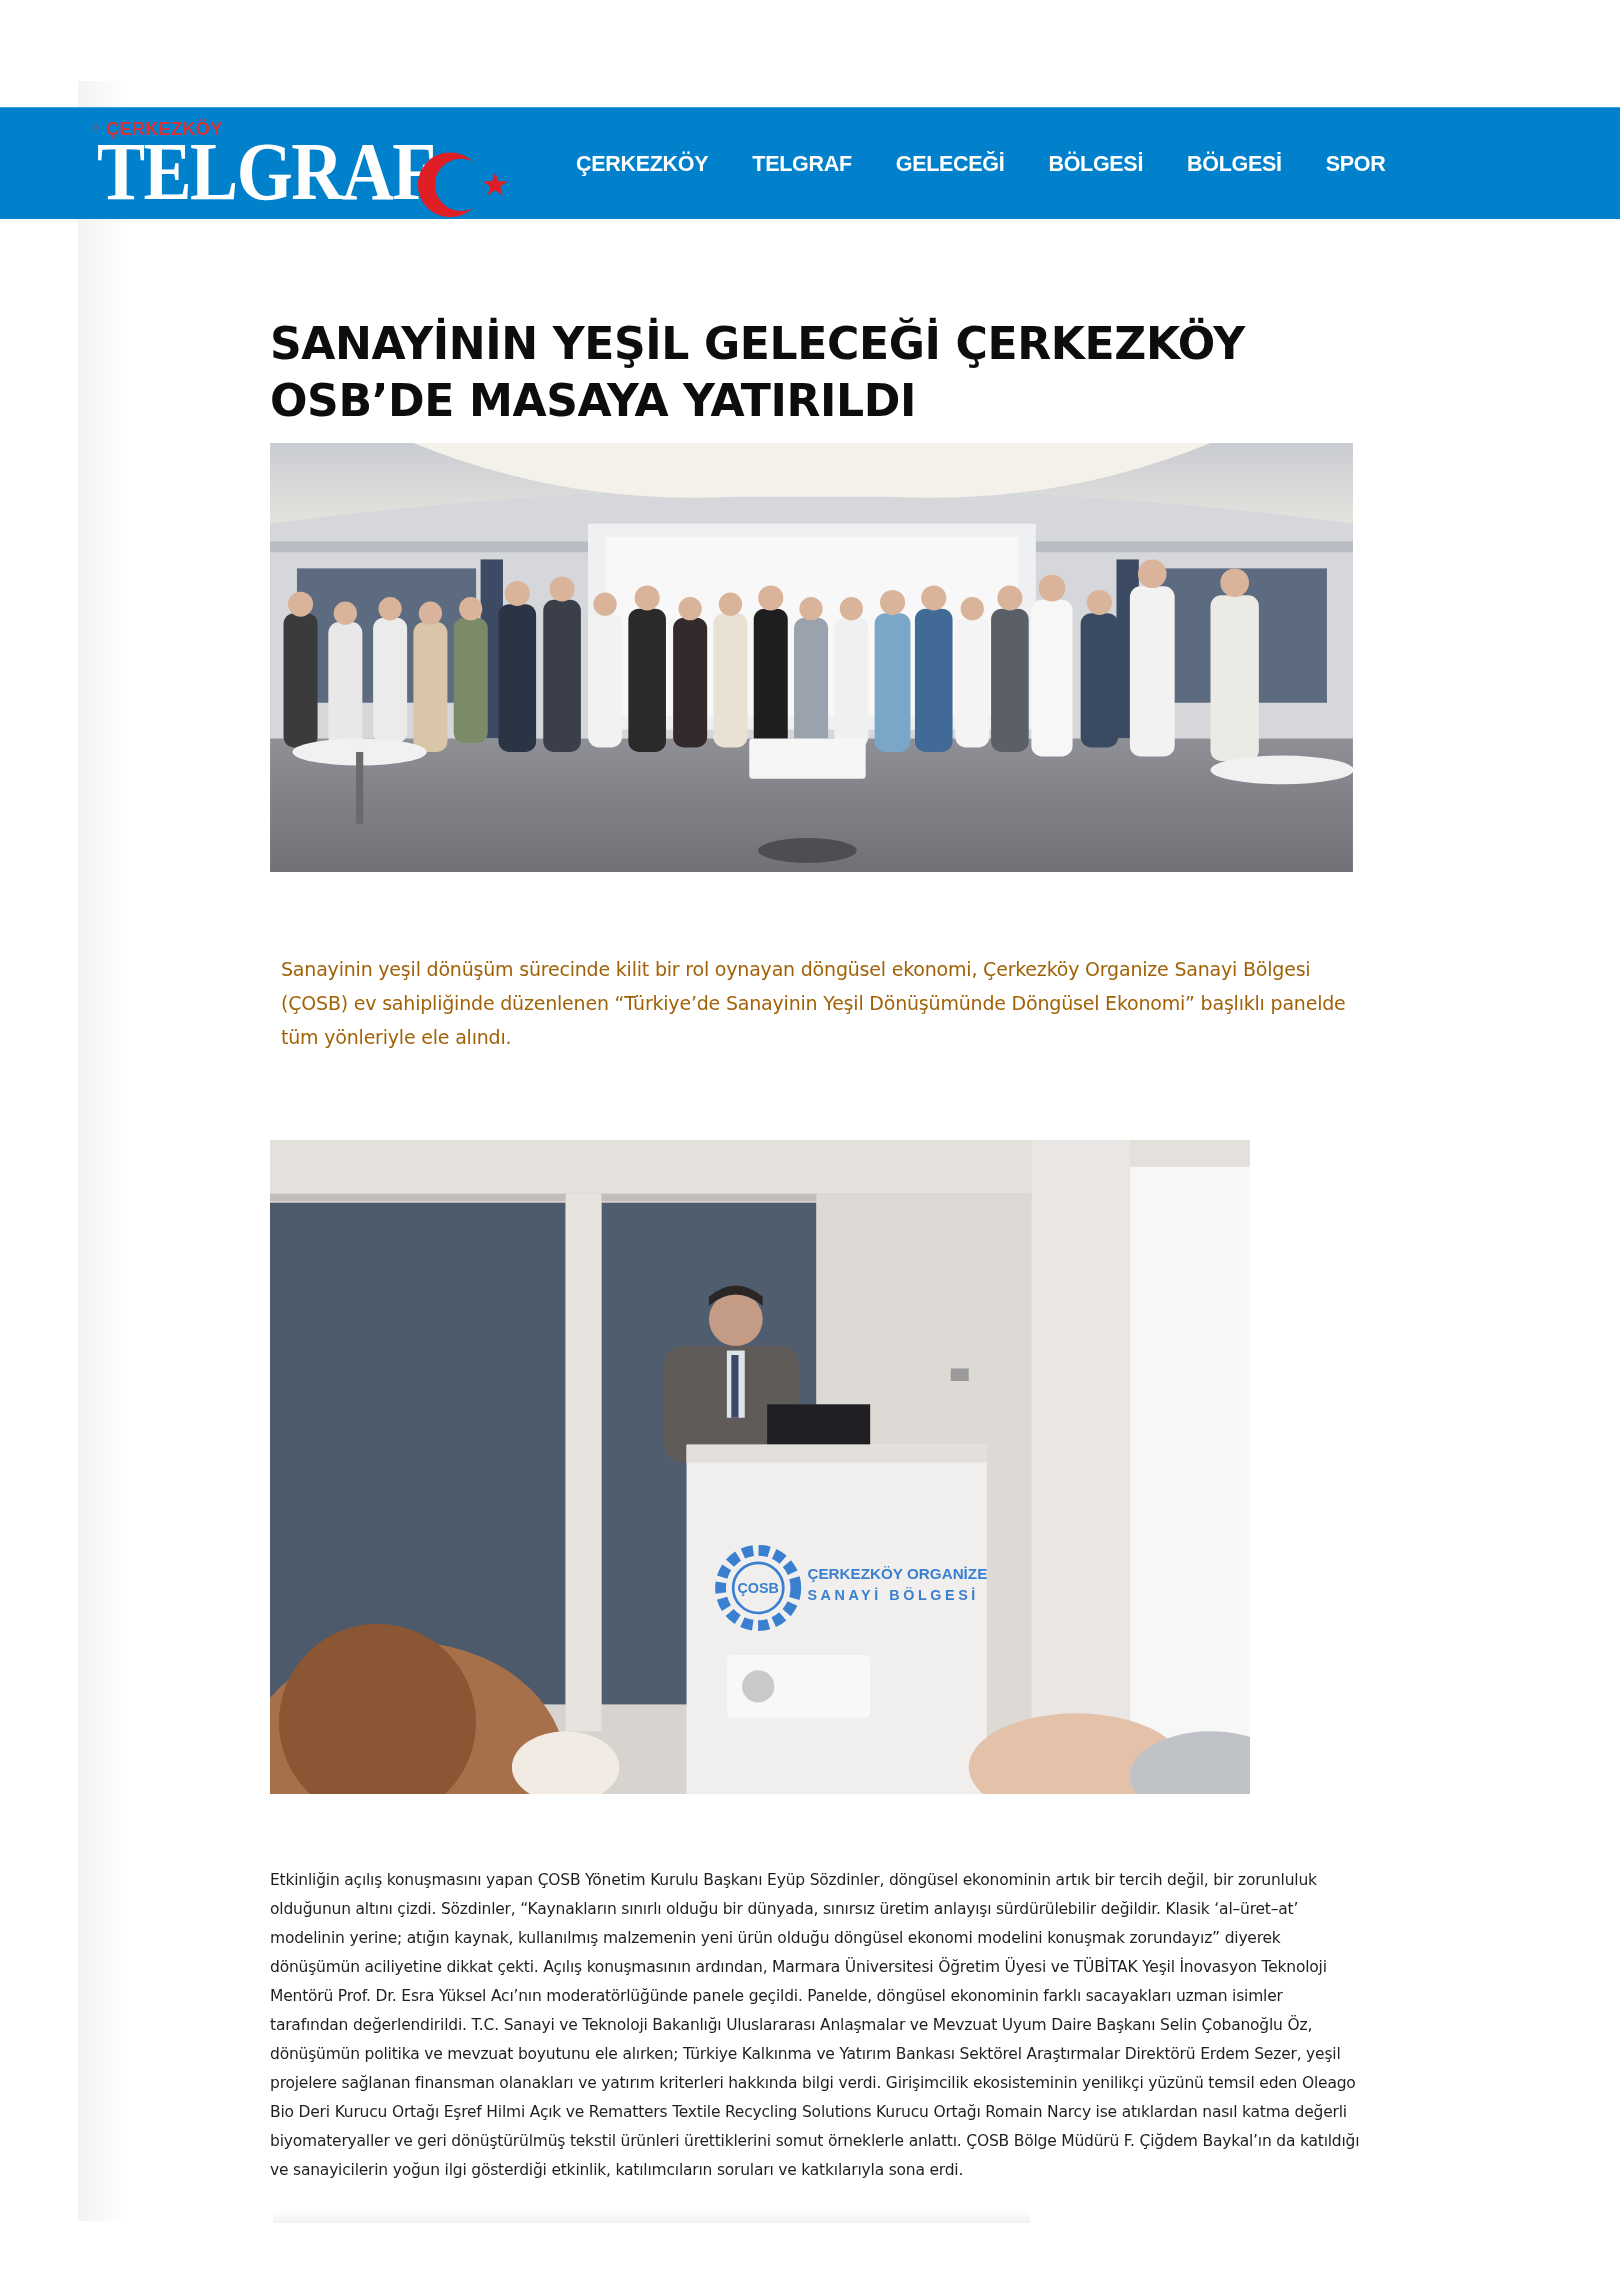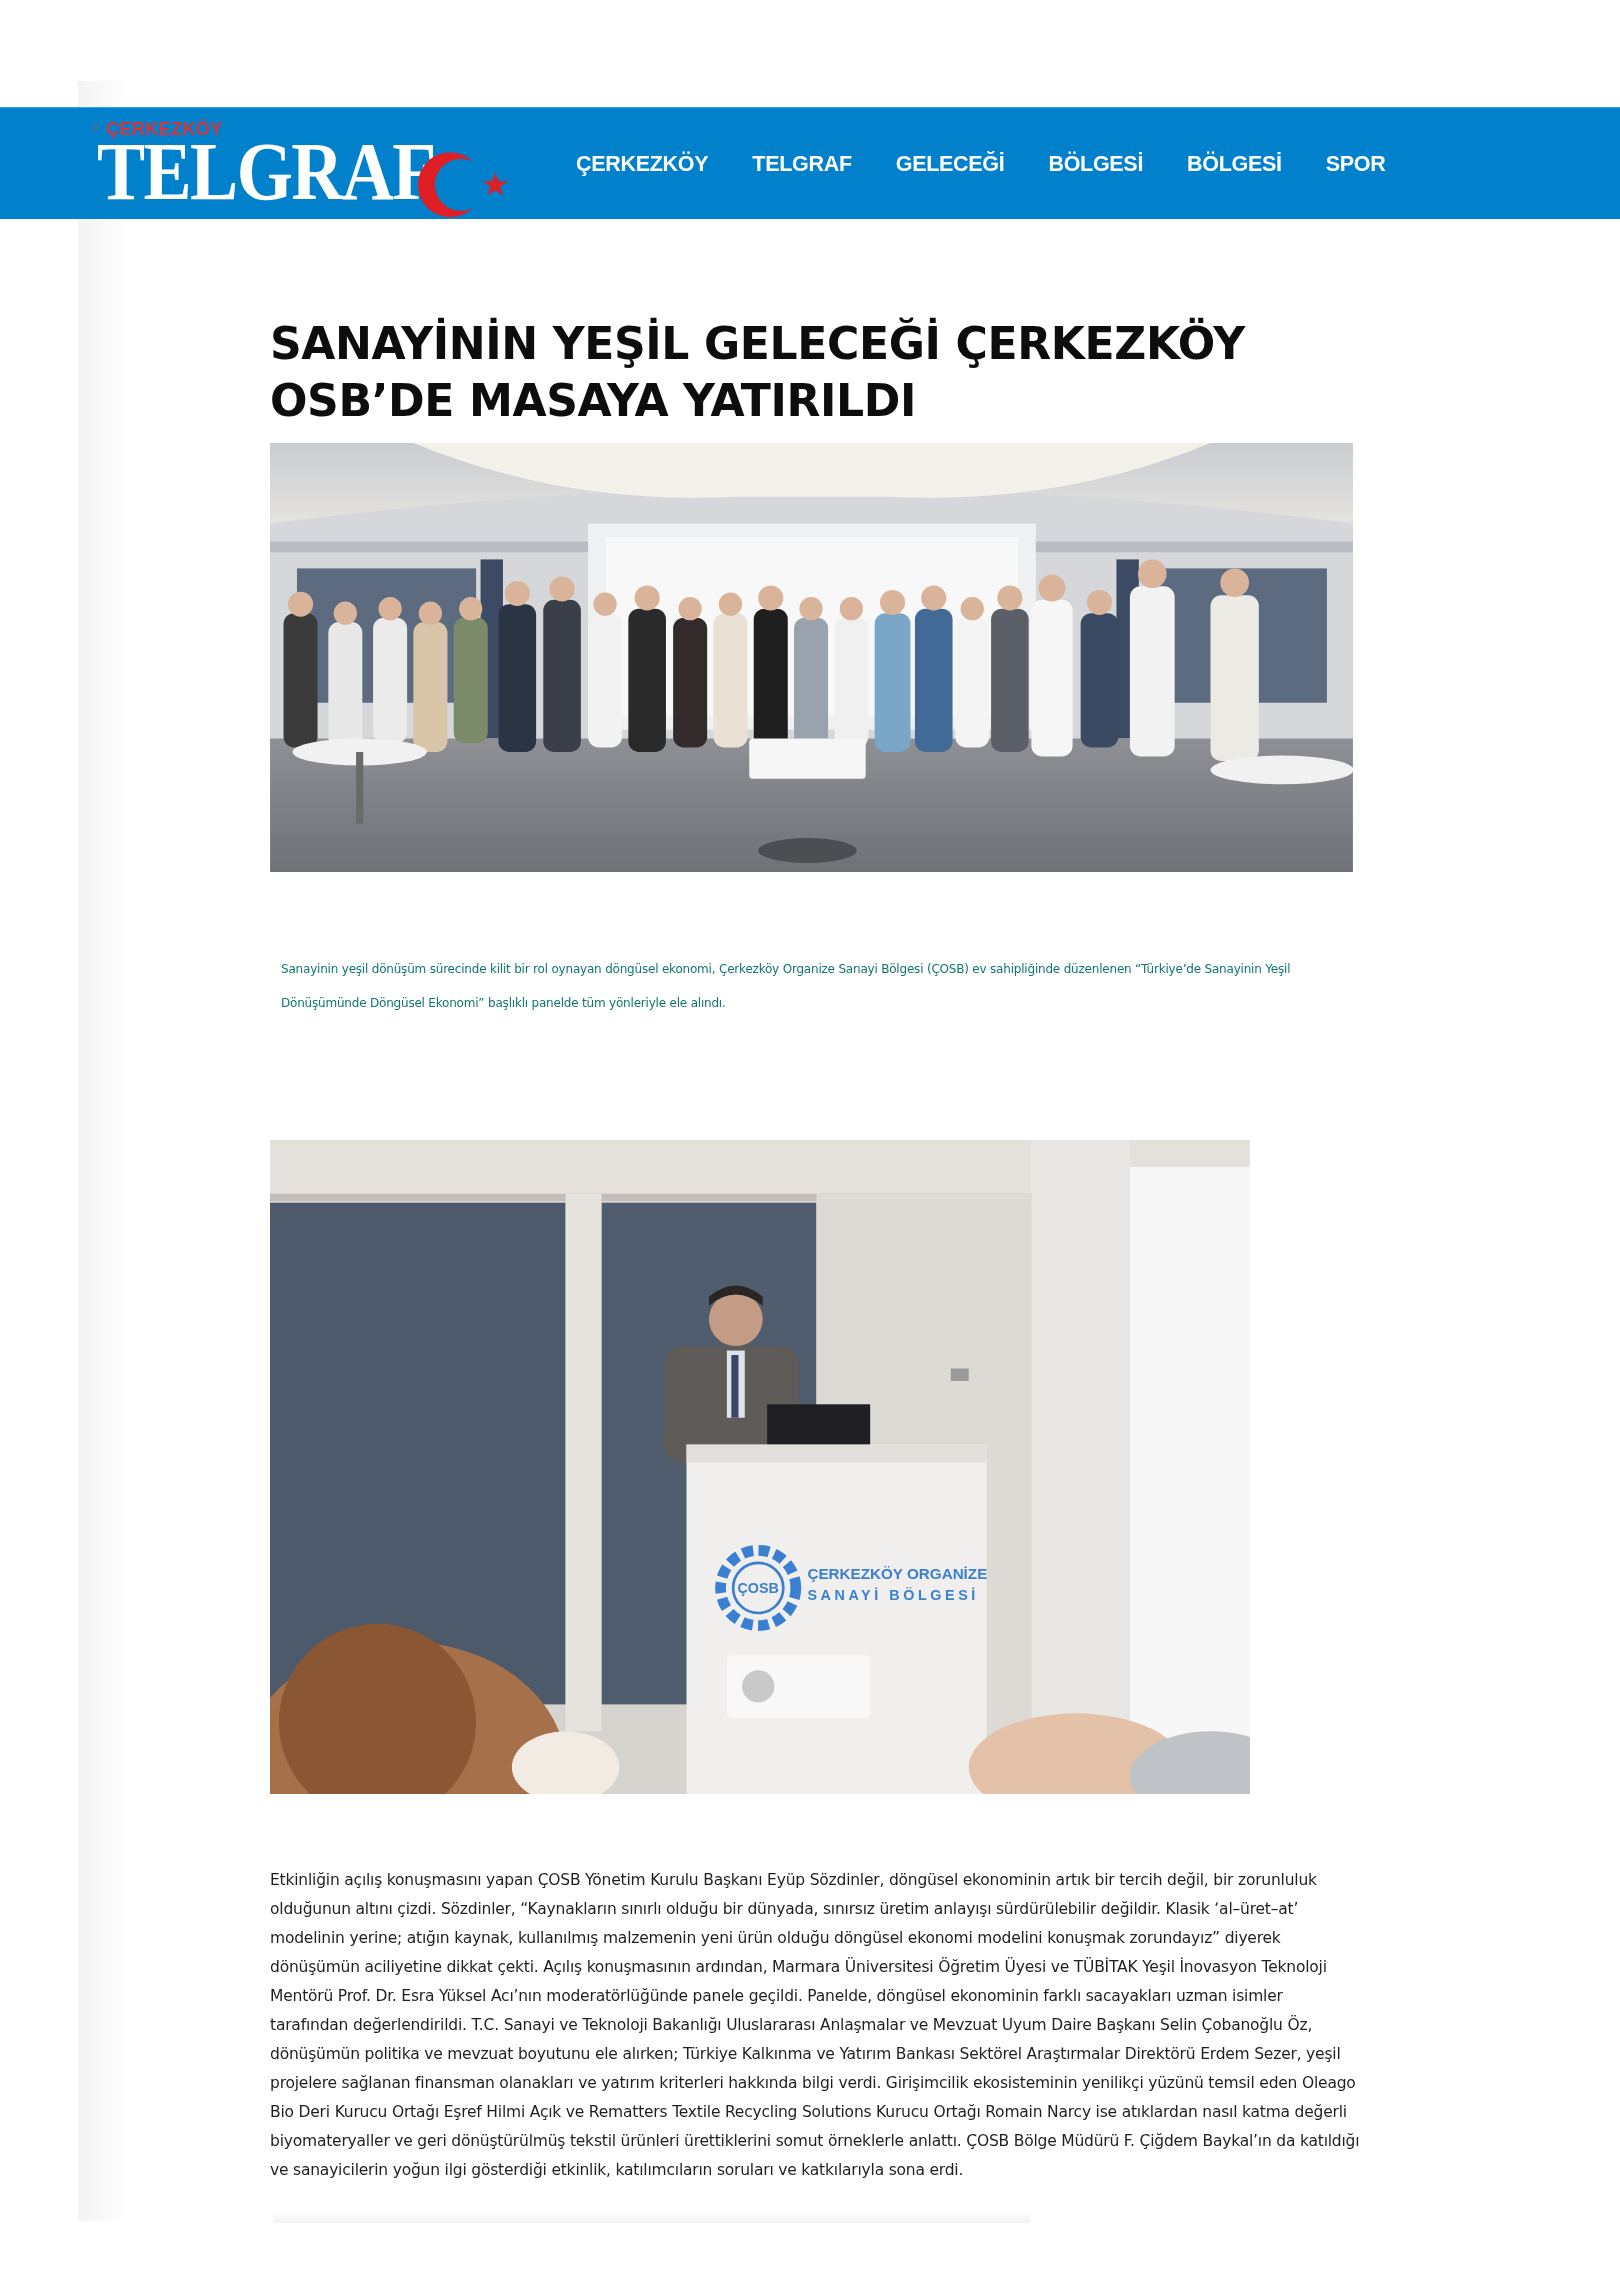--- a/index.html
+++ b/index.html
@@ -56,22 +56,22 @@
     }
 
     .photo {
       position: absolute; overflow: hidden;
     }
     .photo1 { left: 270px; top: 443px; width: 1083px; height: 429px; background: #b8bcc2; }
     .photo2 { left: 270px; top: 1140px; width: 980px; height: 654px; background: #c9c7c4; }
 
     .lead {
       position: absolute; left: 281px; top: 952px; width: 1075px;
-      font-family: "DejaVu Sans", sans-serif; font-size: 12px; line-height: 34px;
-      color: #0f766e; letter-spacing: -0.2px;
+      font-family: "DejaVu Sans", sans-serif; font-size: 19px; line-height: 34px;
+      color: #a16207; letter-spacing: -0.2px;
     }
     .body-text {
       position: absolute; left: 270px; top: 1818px; width: 1093px;
       font-family: "DejaVu Sans", sans-serif; font-size: 15.5px; line-height: 29px;
       color: #1f1f1f; letter-spacing: -0.2px; margin-top: 48px;
     }
   </style>
 </head>
 <body>
 

